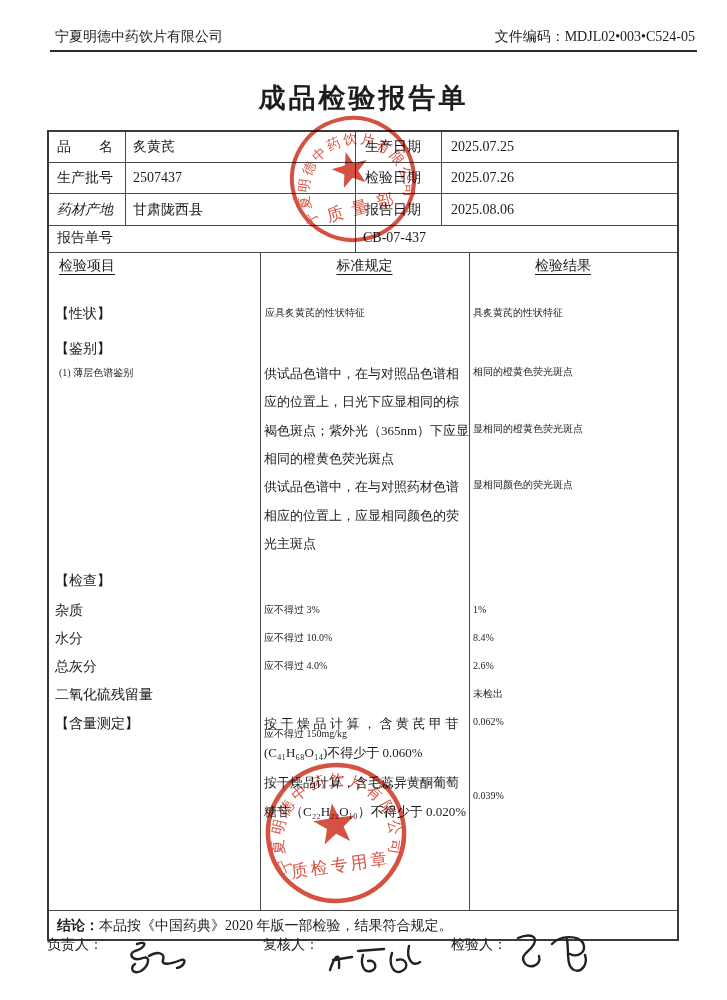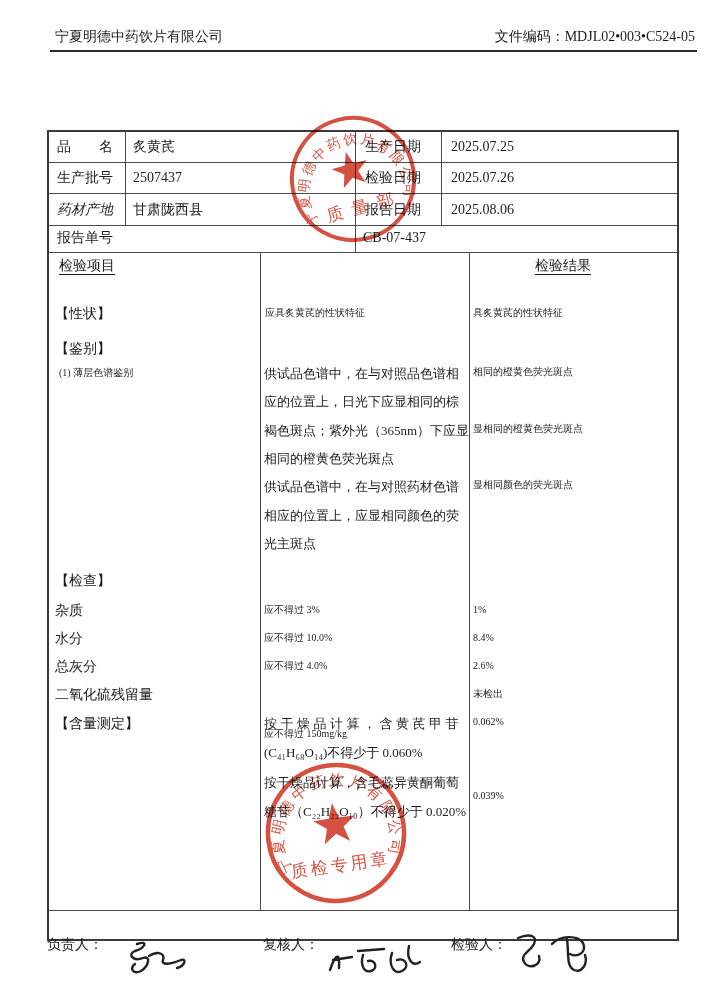--- a/index.html
+++ b/index.html
@@ -31,20 +31,21 @@
 </style>
 </head>
 <body>
 
 <div class="page">
 
   <span class="abs t14" style="left:55px;top:30px;">宁夏明德中药饮片有限公司</span>
   <span class="abs t14" style="right:32px;top:30px;"><span>文件编码：</span><span>MDJL02•003•C524-05</span></span>
   <div class="hdr-rule"></div>
 
+  <div class="title">成品检验报告单</div>
 
   <div class="frame">
 
     <div class="ln-h" style="top:30px;"></div>
     <div class="ln-h" style="top:61px;"></div>
     <div class="ln-h" style="top:93px;"></div>
     <div class="ln-h" style="top:120px;"></div>
     <div class="ln-h" style="top:778px;"></div>
 
     <div class="ln-v" style="left:76px;top:0;height:93px;"></div>
@@ -65,20 +66,21 @@
 
     <span class="cell" style="left:8px;top:71px;font-style:italic;">药材产地</span>
     <span class="cell" style="left:84px;top:71px;">甘肃陇西县</span>
     <span class="cell" style="left:316px;top:71px;">报告日期</span>
     <span class="cell" style="left:402px;top:71px;">2025.08.06</span>
 
     <span class="cell" style="left:8px;top:99px;">报告单号</span>
     <span class="cell" style="left:314px;top:99px;">CB-07-437</span>
 
     <span class="cell head-u" style="left:10px;top:127px;">检验项目</span>
+    <span class="hd-center head-u" style="left:211px;top:127px;width:209px;">标准规定</span>
     <span class="hd-center head-u" style="left:420px;top:127px;width:188px;">检验结果</span>
 
     <span class="cell" style="left:6px;top:175px;">【性状】</span>
     <span class="mcell" style="left:216px;top:176px;">应具炙黄芪的性状特征</span>
     <span class="mcell" style="left:424px;top:176px;">具炙黄芪的性状特征</span>
 
     <span class="cell" style="left:6px;top:210px;">【鉴别】</span>
     <span class="mcell" style="left:10px;top:236px;">(1) 薄层色谱鉴别</span>
 
     <span class="para-line" style="left:215px;top:235px;">供试品色谱中，在与对照品色谱相</span>
@@ -112,20 +114,21 @@
     <span class="mcell" style="left:424px;top:557px;">未检出</span>
 
     <span class="cell" style="left:6px;top:585px;">【含量测定】</span>
     <span class="para-line spread" style="left:215px;top:585px;">按干燥品计算，含黄芪甲苷</span>
     <span class="para-line" style="left:215px;top:614px;">(C₄₁H₆₈O₁₄)不得少于 0.060%</span>
     <span class="mcell" style="left:424px;top:585px;">0.062%</span>
     <span class="para-line" style="left:215px;top:644px;">按干燥品计算，含毛蕊异黄酮葡萄</span>
     <span class="para-line" style="left:215px;top:673px;">糖苷（C₂₂H₂₂O₁₀）不得少于 0.020%</span>
     <span class="mcell" style="left:424px;top:659px;">0.039%</span>
 
+    <div class="concl"><b>结论：</b><span>本品按《中国药典》2020 年版一部检验，结果符合规定。</span></div>
   </div>
 
   <svg class="stamp" style="left:286px;top:112px;transform:rotate(-15deg);" width="134" height="134" viewBox="0 0 134 134">
     <circle cx="67" cy="67" r="61" fill="none" stroke="#cf3a28" stroke-width="4"></circle>
     <polygon points="67,39 71.5,51.9 85.1,52.1 74.2,60.3 78.2,73.4 67,65.6 55.8,73.4 59.8,60.3 48.9,52.1 62.5,51.9" fill="#cf3a28"></polygon>
     <path id="arcTop" d="M 23,99 A 48,48 0 1 1 111,99" fill="none"></path>
     <text fill="#cf3a28" font-size="13.5" letter-spacing="2.5" font-family="Liberation Serif, serif">
       <textPath href="#arcTop" startOffset="50%" text-anchor="middle">宁夏明德中药饮片有限公司</textPath>
     </text>
     <text x="71" y="102" fill="#cf3a28" font-size="17" letter-spacing="9" text-anchor="middle" font-family="Liberation Serif, serif">质量部</text>

